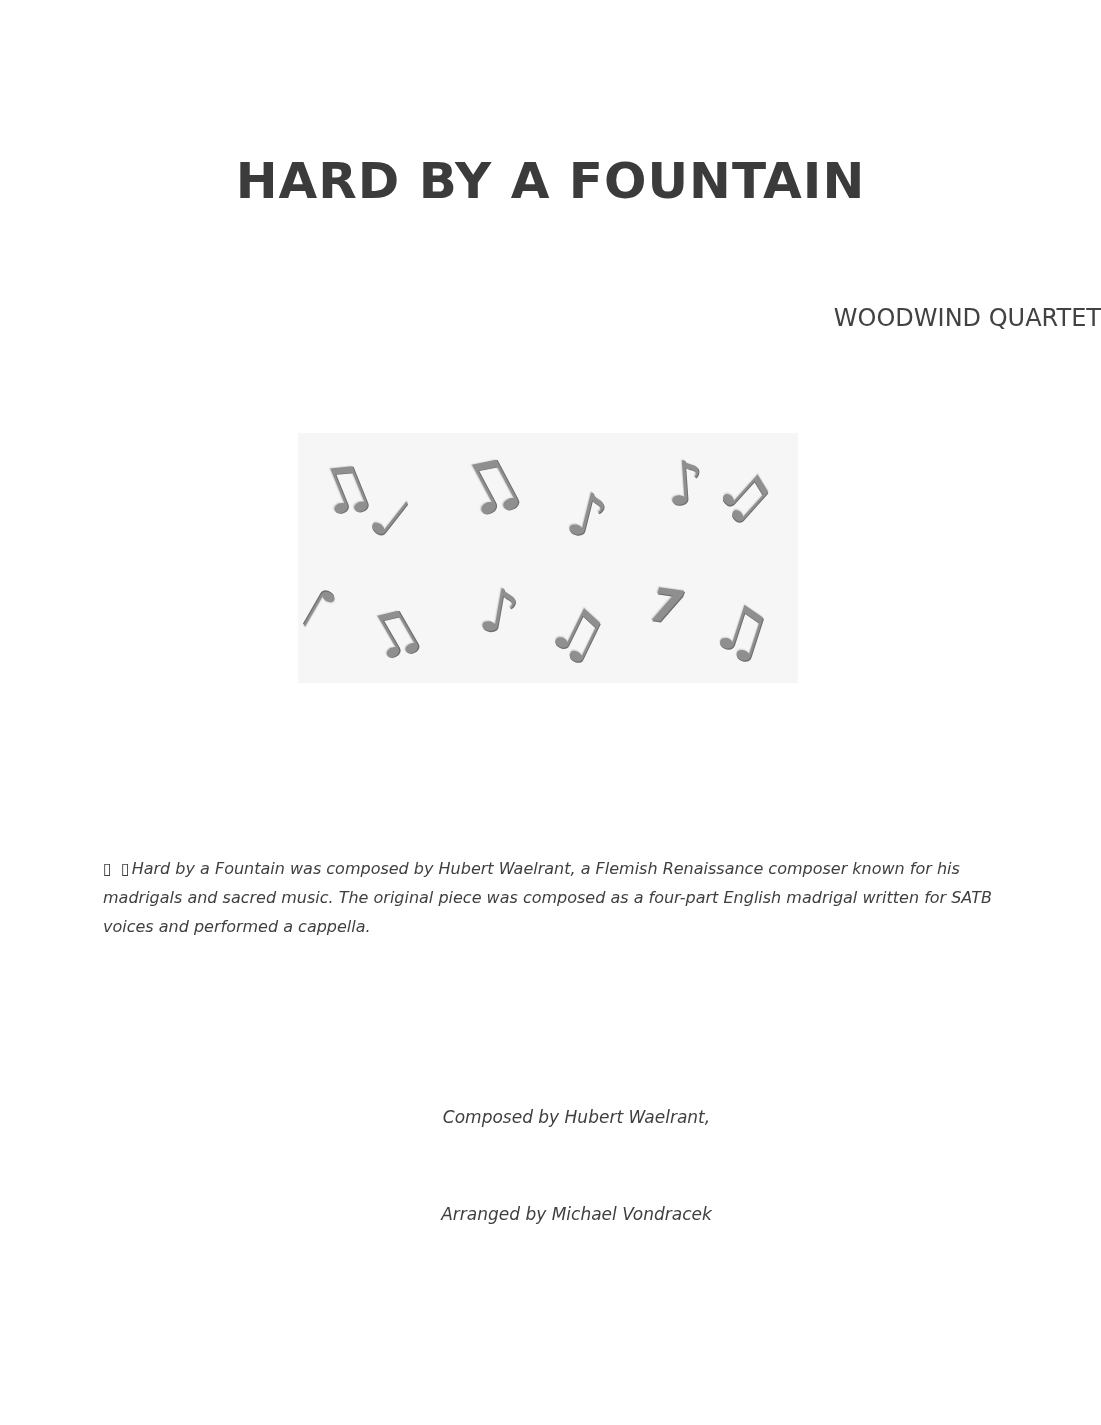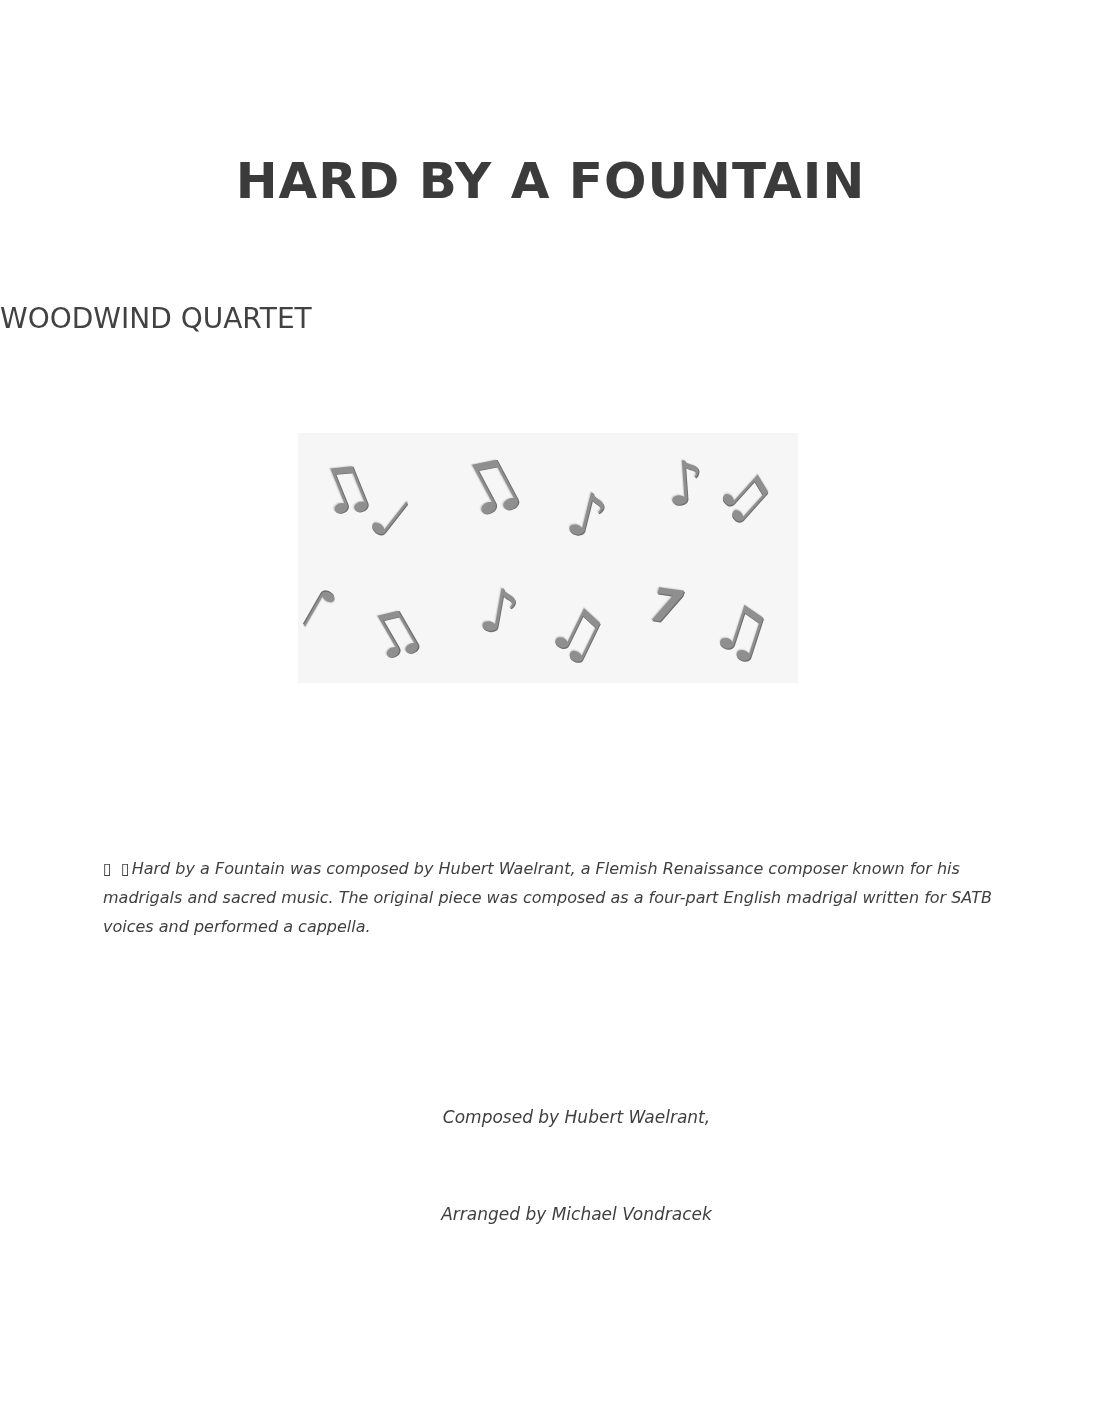--- a/index.html
+++ b/index.html
@@ -27,22 +27,22 @@
     font-weight: 700;
     letter-spacing: 1px;
     color: #3b3b3b;
     line-height: 58px;
   }
   .subtitle {
     position: absolute;
     top: 303px;
     left: 0;
     width: 100%;
-    text-align: left;
-    font-size: 28px;
+    text-align: right;
+    font-size: 24px;
     font-weight: 400;
     color: #424242;
     line-height: 31px;
   }
   .notes-image {
     position: absolute;
     left: 298px;
     top: 433px;
     width: 500px;
     height: 250px;

